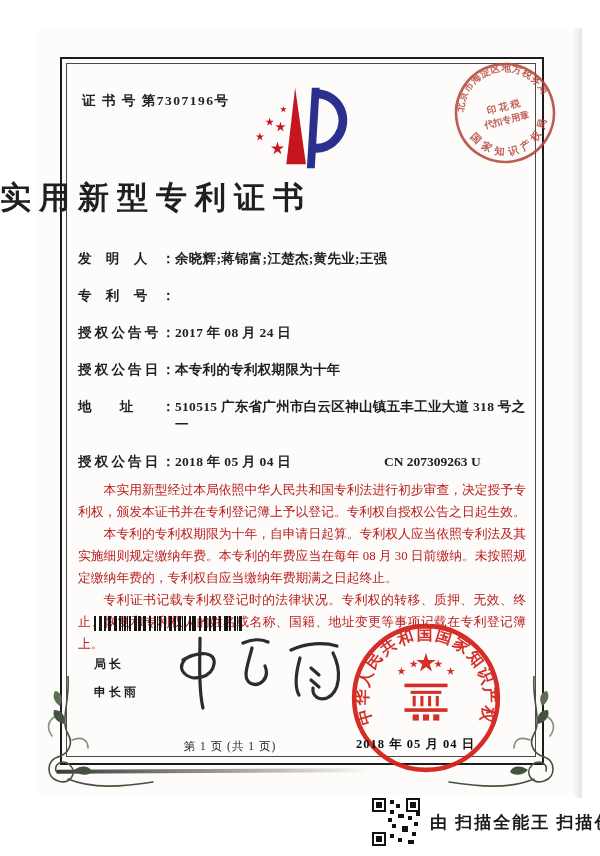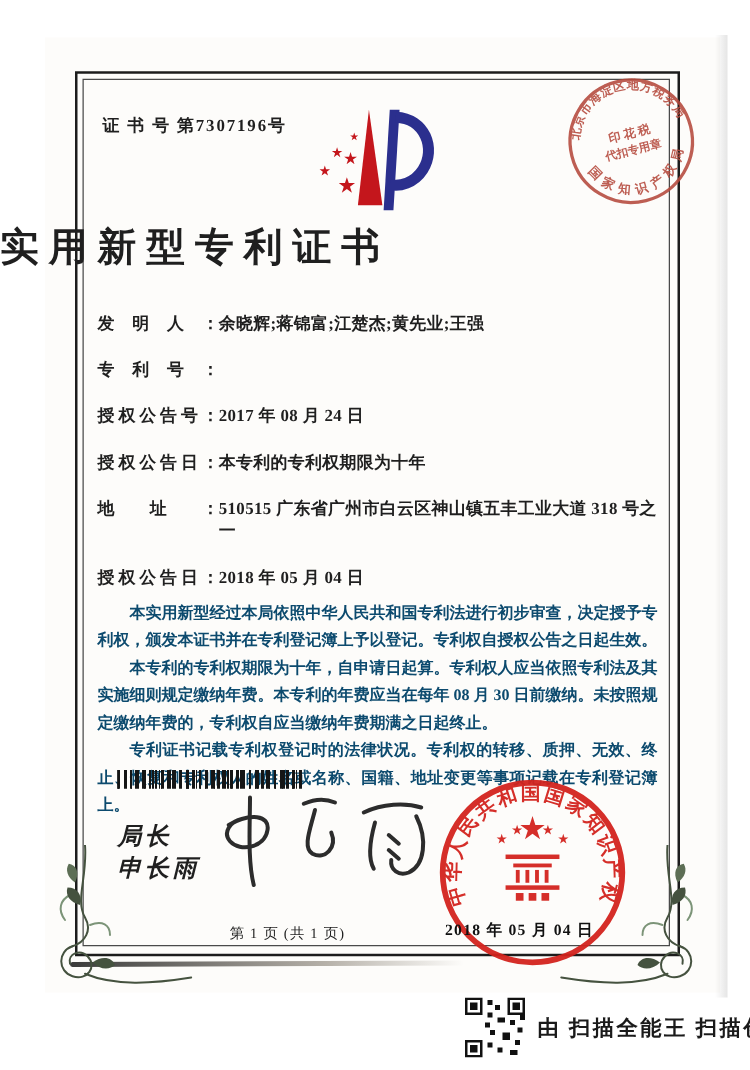--- a/index.html
+++ b/index.html
@@ -27,31 +27,31 @@
     font-size:31px;font-weight:700;letter-spacing:8px;z-index:2;}
 
   .fields{position:absolute;left:78px;top:250px;width:452px;z-index:2;font-size:13.5px;font-weight:600;}
   .frow{display:flex;margin-bottom:19px;line-height:18px;position:relative;}
   .flabel{width:97px;flex:none;text-align:justify;text-align-last:justify;}
   .fvalue{flex:1;letter-spacing:.3px;}
   .pair2{position:absolute;left:306px;top:0;display:flex;}
   .pair2 .flabel2{margin-right:4px;}
 
   .paras{position:absolute;left:78px;top:479px;width:448px;z-index:2;
-    font-size:12.8px;font-weight:700;line-height:1.72;text-align:justify;color:#0c4a6e;}
+    font-size:12.8px;font-weight:400;line-height:1.72;text-align:justify;color:#b91c1c;}
   .paras p{margin:0;text-indent:2em;}
 
   .barcode{position:absolute;left:94px;top:616px;width:150px;height:15px;z-index:2;
     background-image:
       repeating-linear-gradient(90deg,#151515 0 2px,transparent 2px 5px),
       repeating-linear-gradient(90deg,#151515 0 1px,transparent 1px 7px),
       repeating-linear-gradient(90deg,#151515 0 1px,transparent 1px 11px);
   }
-  .signer{position:absolute;left:94px;top:656px;z-index:2;font-size:19px;font-weight:600;letter-spacing:3px;font-style:italic;}
-  .signer .name{}
+  .signer{position:absolute;left:94px;top:656px;z-index:2;font-size:12px;font-weight:600;letter-spacing:3px;}
+  .signer .name{margin-top:11px;}
   .signature{position:absolute;left:148px;top:626px;width:212px;height:96px;z-index:2;}
 
   .seal{position:absolute;left:348px;top:620px;width:156px;height:156px;z-index:3;opacity:.95;}
   .seal-date{position:absolute;left:356px;top:736px;z-index:4;font-size:12.5px;
     font-weight:600;letter-spacing:1px;color:#111;}
   .page-footer{position:absolute;left:0;right:140px;top:739px;text-align:center;
     font-size:11.5px;font-weight:400;z-index:2;letter-spacing:1px;}
 
   .tax-stamp{position:absolute;left:452px;top:60px;width:106px;height:106px;z-index:3;
     transform:rotate(-14deg);opacity:.88;}
@@ -156,20 +156,21 @@
     <span class="fvalue">本专利的专利权期限为十年</span>
   </div>
   <div class="frow">
     <span class="flabel">地址：</span>
     <span class="fvalue">510515 广东省广州市白云区神山镇五丰工业大道 318 号之一</span>
   </div>
   <div class="frow">
     <span class="flabel">授权公告日：</span>
     <span class="fvalue">2018 年 05 月 04 日</span>
     <span class="pair2">
+      <span>CN 207309263 U</span>
     </span>
   </div>
 </div>
 
 <div class="paras">
   <p>本实用新型经过本局依照中华人民共和国专利法进行初步审查，决定授予专利权，颁发本证书并在专利登记簿上予以登记。专利权自授权公告之日起生效。</p>
   <p>本专利的专利权期限为十年，自申请日起算。专利权人应当依照专利法及其实施细则规定缴纳年费。本专利的年费应当在每年 08 月 30 日前缴纳。未按照规定缴纳年费的，专利权自应当缴纳年费期满之日起终止。</p>
   <p>专利证书记载专利权登记时的法律状况。专利权的转移、质押、无效、终止、恢复和专利权人的姓名或名称、国籍、地址变更等事项记载在专利登记簿上。</p>
 </div>
 

